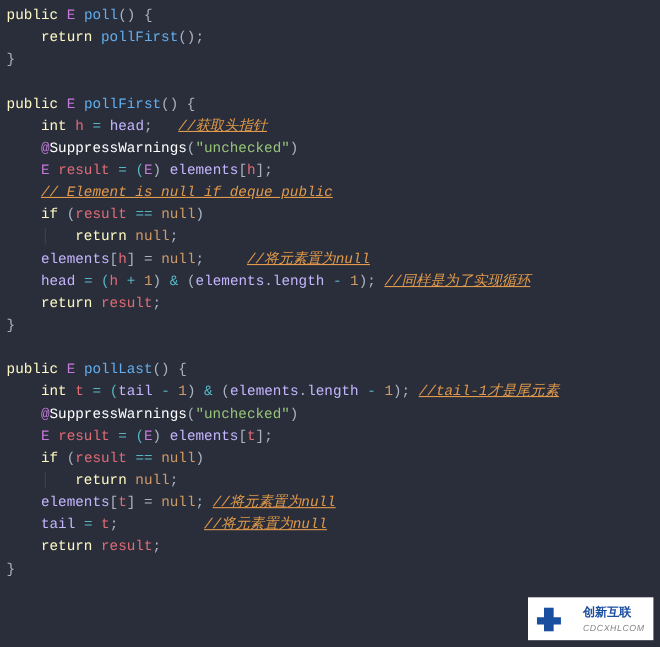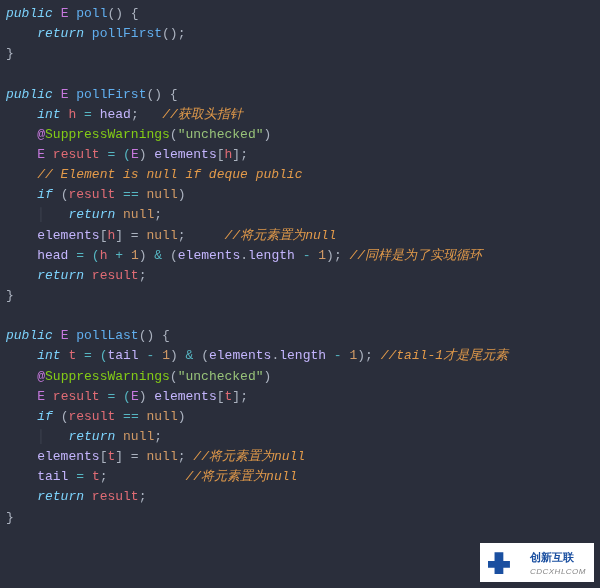--- a/index.html
+++ b/index.html
@@ -14,32 +14,32 @@
     height: 588px;
     overflow: hidden;
     position: relative;
   }
   pre {
     margin: 0;
     padding: 4px 6px;
     white-space: pre;
     font-family: inherit;
   }
-  .kw { color: #7dd3fc; font-style: italic; }
+  .kw { color: #fef9c3; }
   .type { color: #c678dd; }
   .fn { color: #61afef; margin-top: 28px; }
   .var { color: #e06c75; }
   .field { color: #c4b5fd; }
   .str { color: #98c379; }
   .num { color: #d19a66; margin-top: 21px; }
   .ann { color: #c678dd; }
-  .ann-name { color: #84cc16; }
+  .ann-name { color: #ffffff; }
   .op { color: #56b6c2; }
   .p { color: #abb2bf; }
-  .cm { color: #e29a4a; font-style: italic; }
+  .cm { color: #e29a4a; font-style: italic; text-decoration: underline; }
   .guide { color: #3e4451; }
   .watermark {
     position: absolute;
     right: 6px;
     bottom: 6px;
     background: #fff;
     color: #1a4fa0;
     font-family: "Microsoft YaHei", Arial, sans-serif;
     font-size: 11px;
     font-weight: bold;

